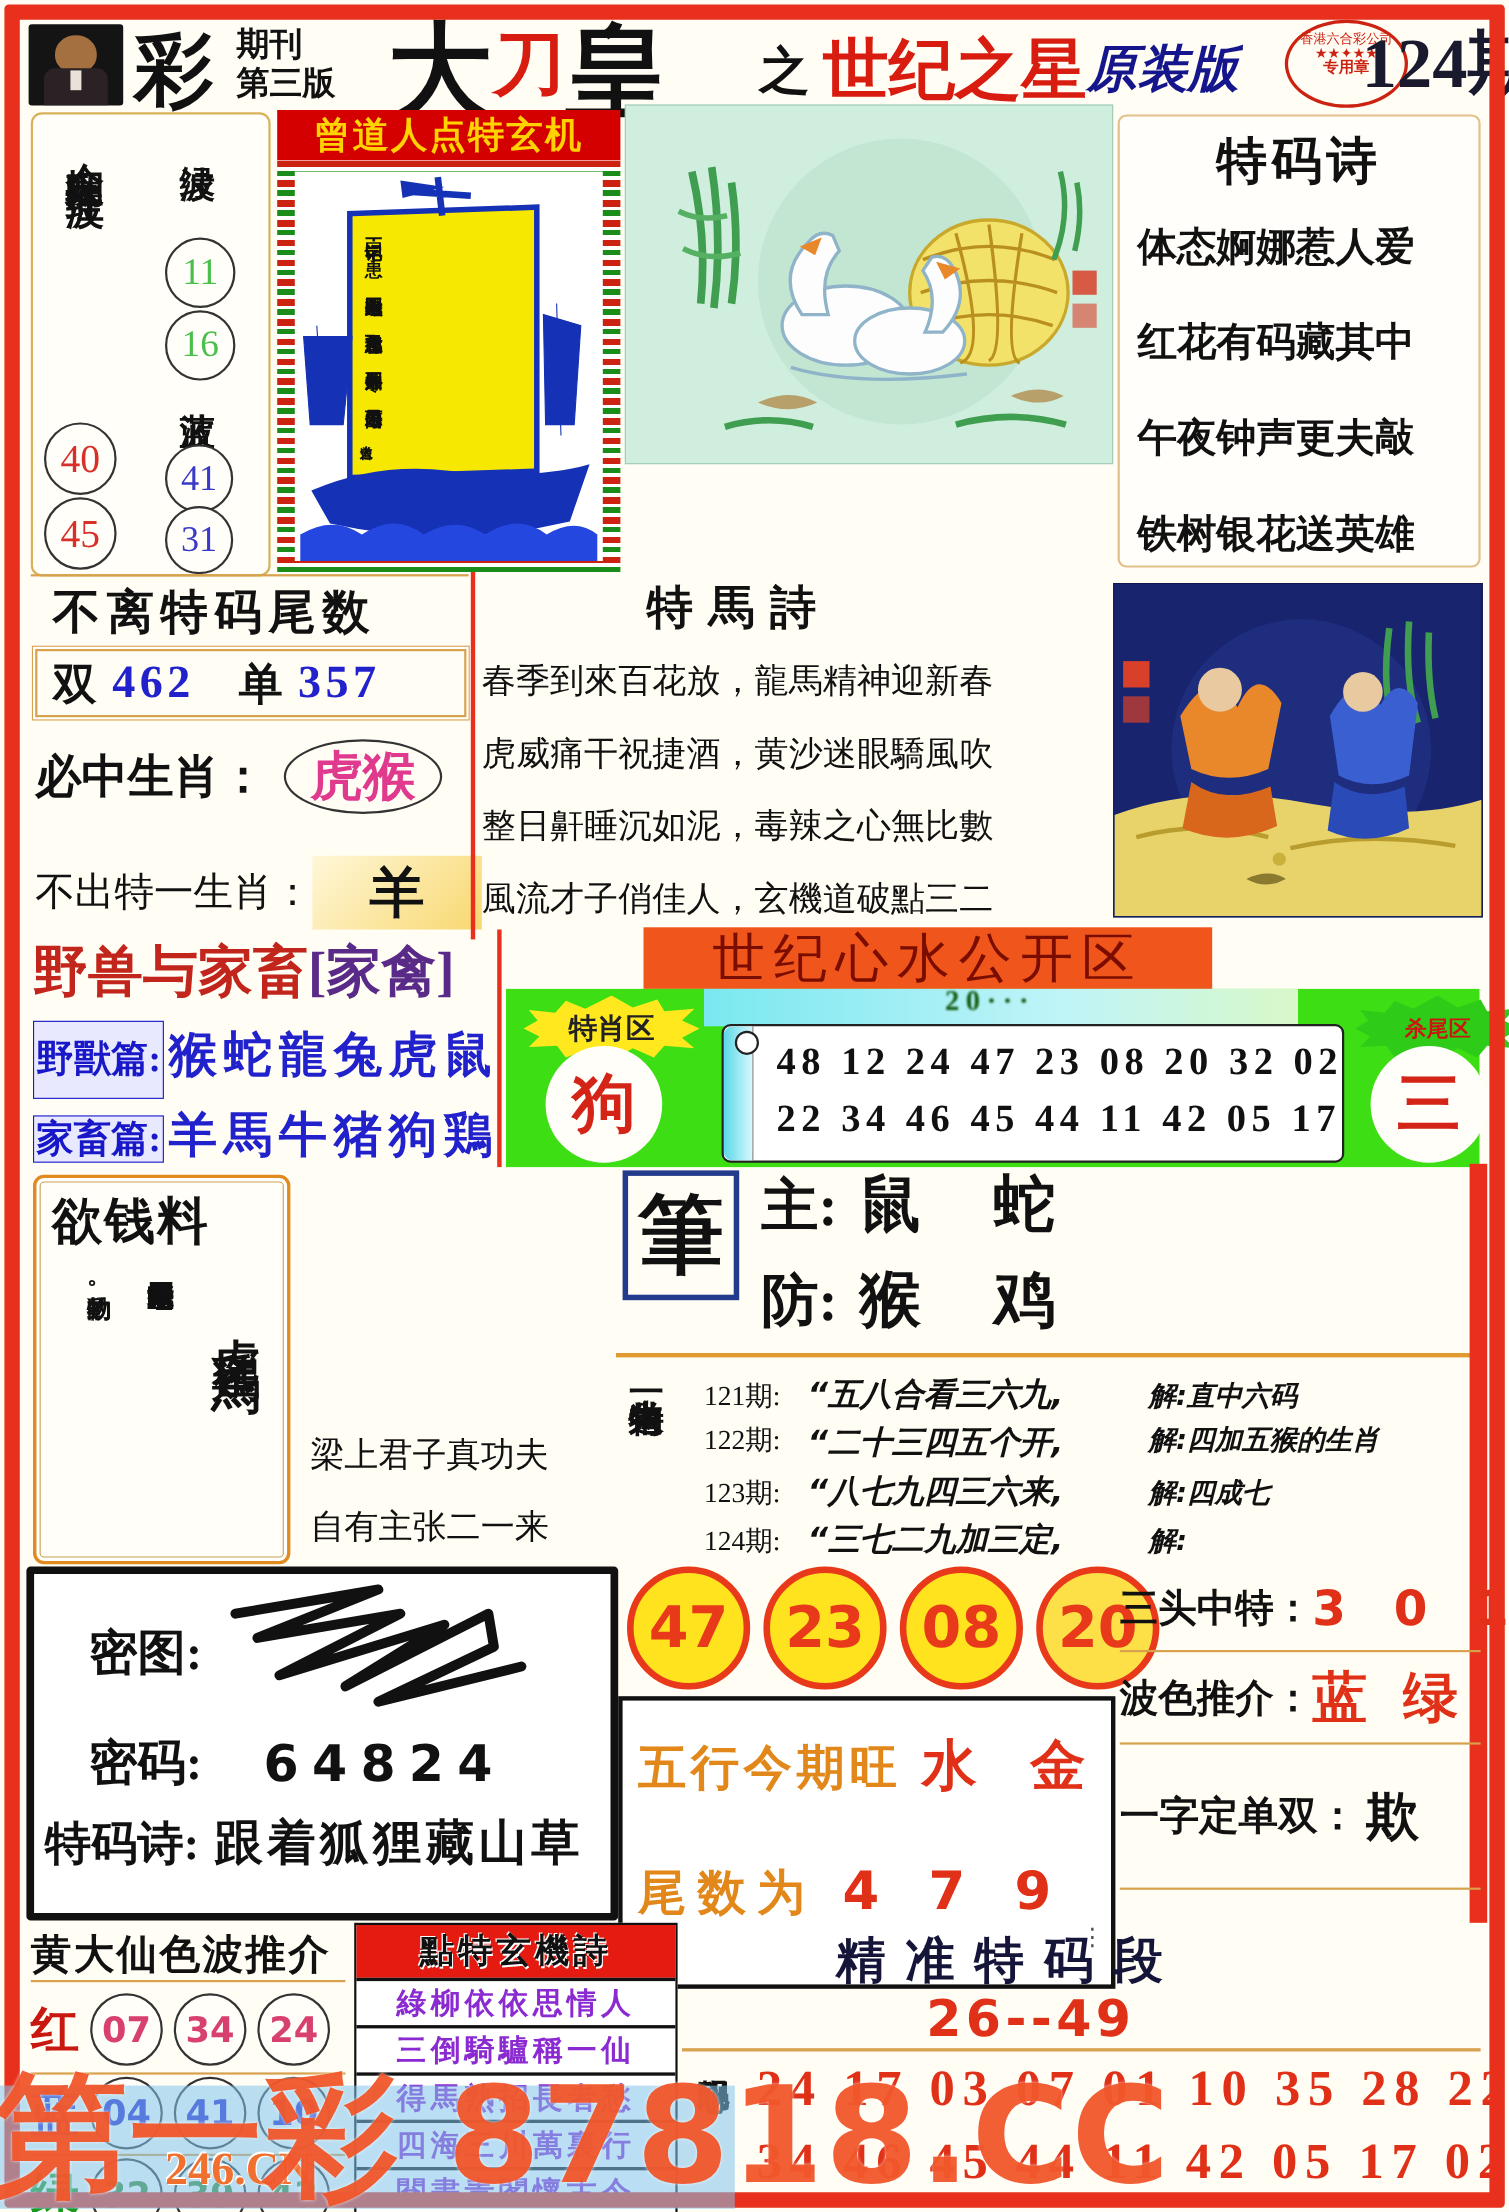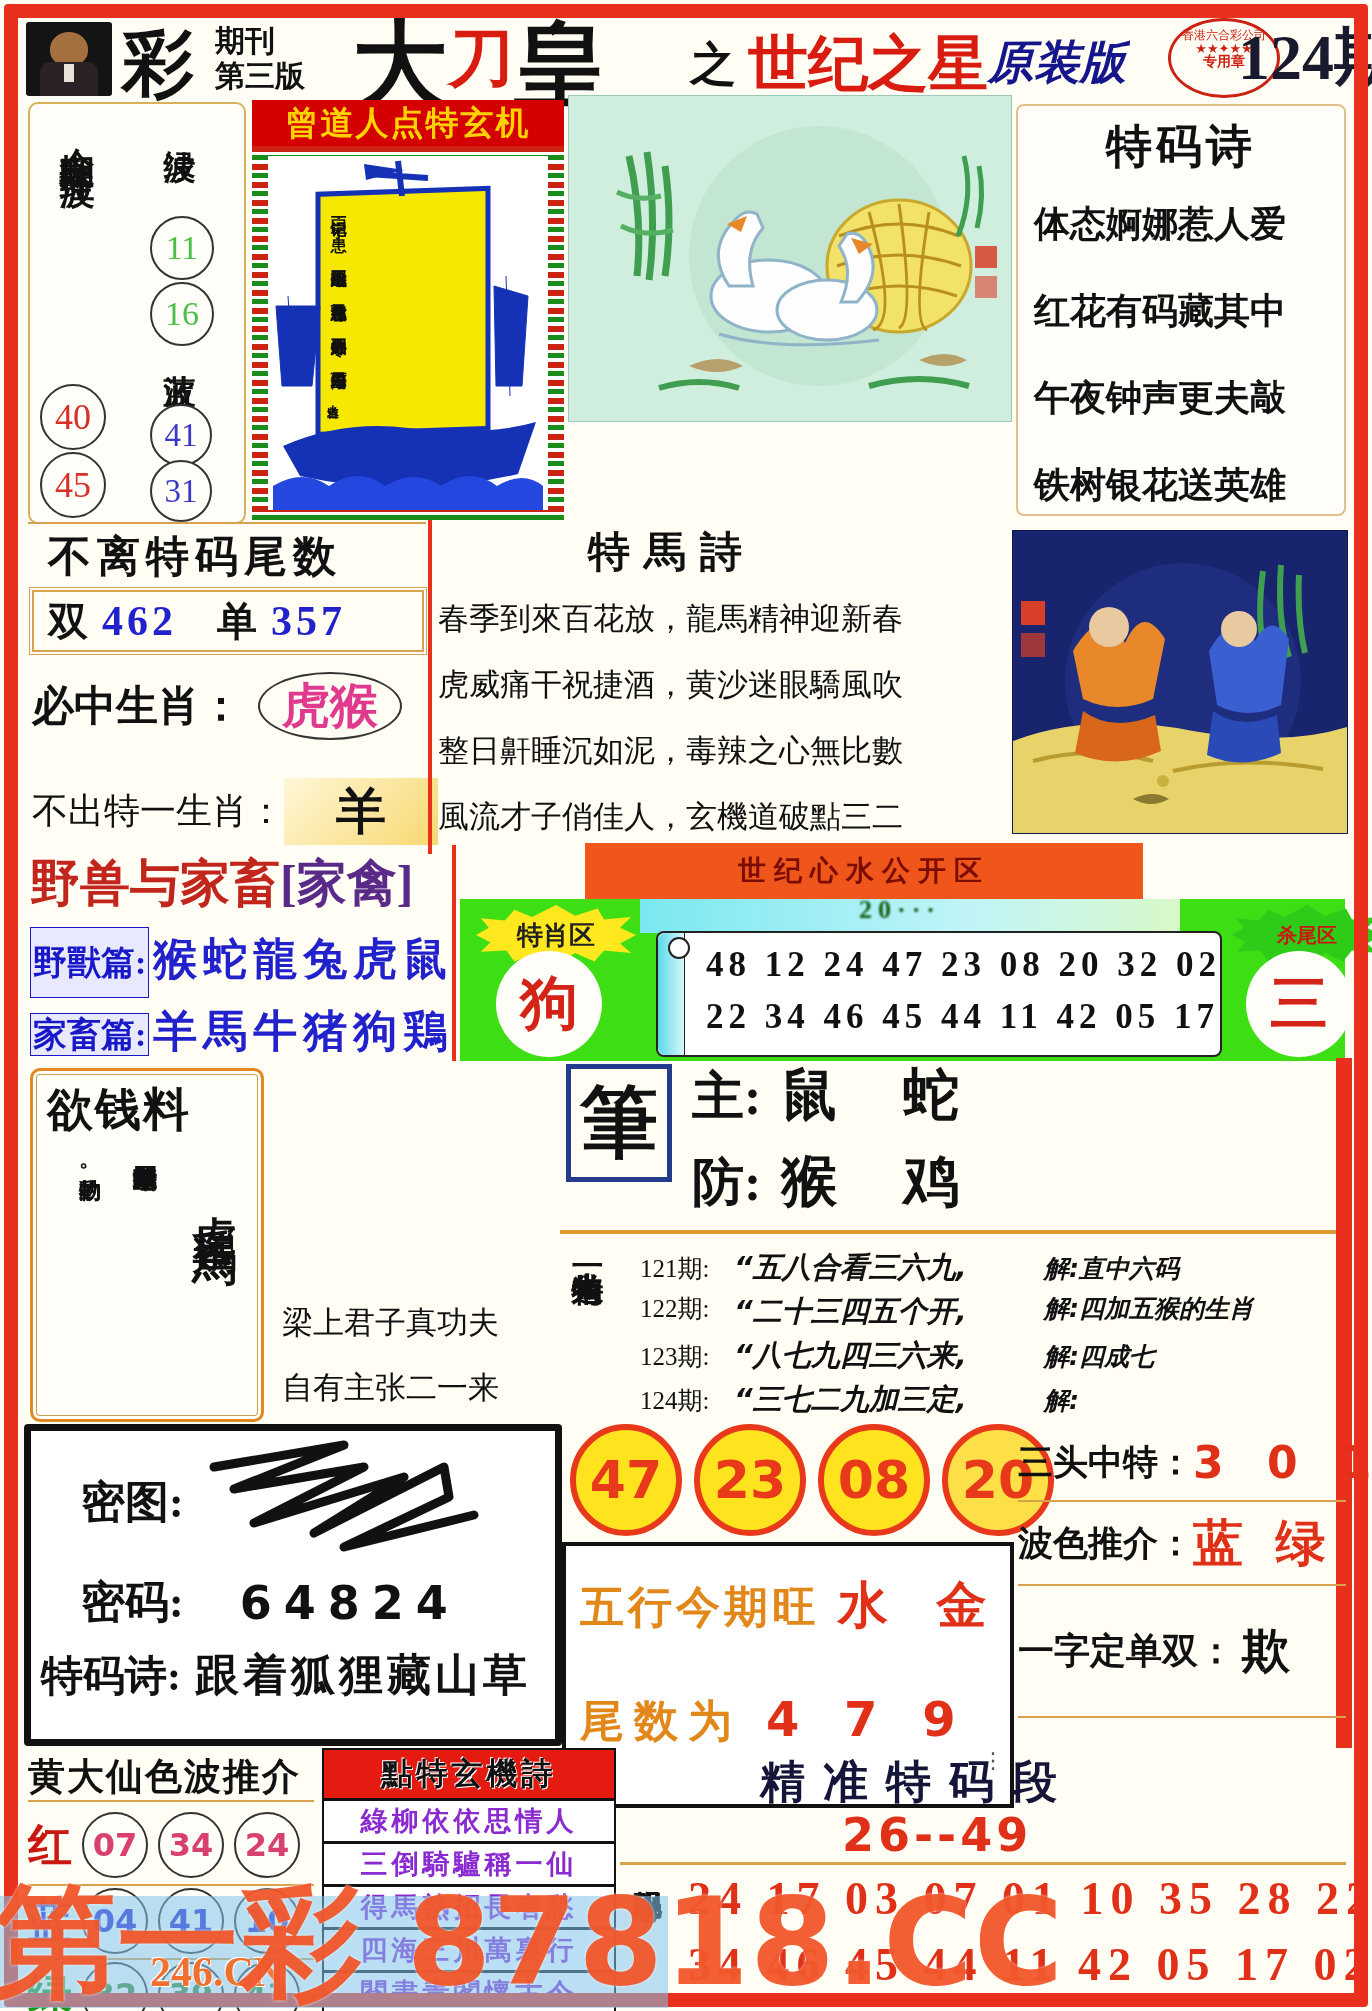--- a/index.html
+++ b/index.html
@@ -166,21 +166,21 @@
   <div class="abs" style="left:30px;top:930px;white-space:nowrap;">
     <span style="font-size:34px;font-weight:bold;color:#1818c8;background:#e8e8ff;border:1px solid #1818c8;padding:16px 2px;">野獸篇:</span>
     <span style="font-size:44px;font-weight:bold;color:#2222cc;letter-spacing:6px;">猴蛇龍兔虎鼠</span>
   </div>
   <div class="abs" style="left:30px;top:1002px;white-space:nowrap;">
     <span style="font-size:34px;font-weight:bold;color:#1818c8;background:#e8e8ff;border:1px solid #1818c8;padding:2px 2px;">家畜篇:</span>
     <span style="font-size:44px;font-weight:bold;color:#2222cc;letter-spacing:6px;">羊馬牛猪狗鶏</span>
   </div>
 
   <div class="abs" style="left:452px;top:845px;width:4px;height:216px;background:#e8301c;"></div>
-  <div class="abs" style="left:585px;top:843px;width:558px;height:56px;background:#f0561c;color:#7a0c00;font-size:28px;font-weight:bold;display:flex;align-items:center;justify-content:center;letter-spacing:8px;">世纪心水公开区</div>
+  <div class="abs" style="left:585px;top:843px;width:517px;height:56px;background:#f0561c;color:#7a0c00;font-size:48px;font-weight:normal;display:flex;align-items:center;justify-content:center;letter-spacing:8px;">世纪心水公开区</div>
 
   <div class="abs" style="left:460px;top:899px;width:885px;height:162px;background:#3ede14;">
     <div class="abs" style="left:180px;top:0;width:540px;height:34px;background:linear-gradient(90deg,#7ae8f0,#bff4f8 60%,#d8f8c8);"></div>
     <div class="abs" style="left:240px;top:-4px;width:400px;height:36px;text-align:center;font-size:26px;font-weight:bold;color:#145a10;filter:blur(1px);letter-spacing:6px;">20···</div>
     <div class="burst abs" style="left:16px;top:6px;width:160px;height:60px;background:#ffe81e;">
       <span style="font-size:26px;font-weight:bold;color:#222;">特肖区</span>
     </div>
     <div class="circle abs" style="left:36px;top:52px;width:106px;height:106px;border:none;">
       <span style="font-size:58px;font-weight:bold;color:#d42418;font-family:'DejaVu Serif',serif;">狗</span>
     </div>

